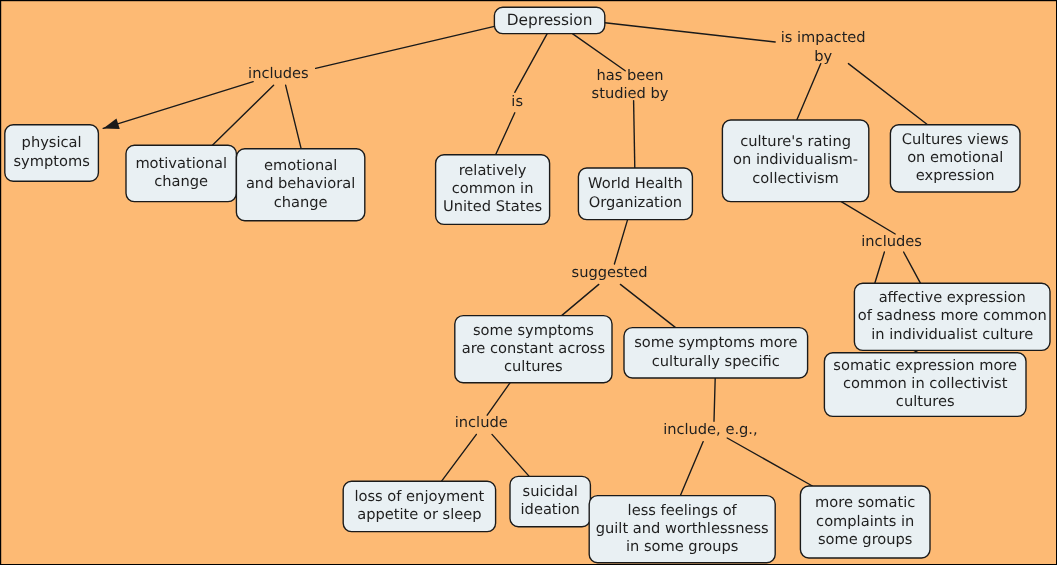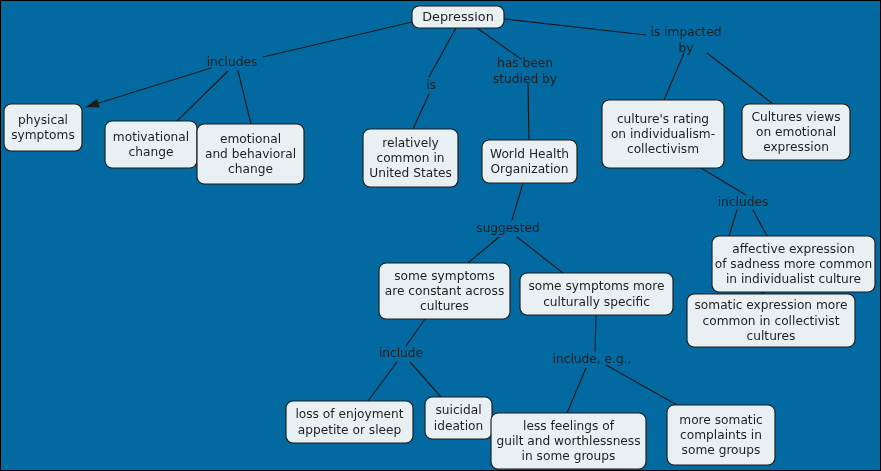--- a/index.html
+++ b/index.html
@@ -11,21 +11,21 @@
   body {
     width: 881px;
     height: 471px;
     font-family: "DejaVu Sans", sans-serif;
     overflow: hidden;
   }
   #map-root {
     position: relative;
     width: 881px;
     height: 471px;
-    background: #0369a1;
+    background: #fdba74;
     border: 1px solid #000000;
     box-sizing: border-box;
   }
   svg#concept-map {
     position: absolute;
     left: 0;
     top: 0;
     width: 881px;
     height: 471px;
     display: block;

